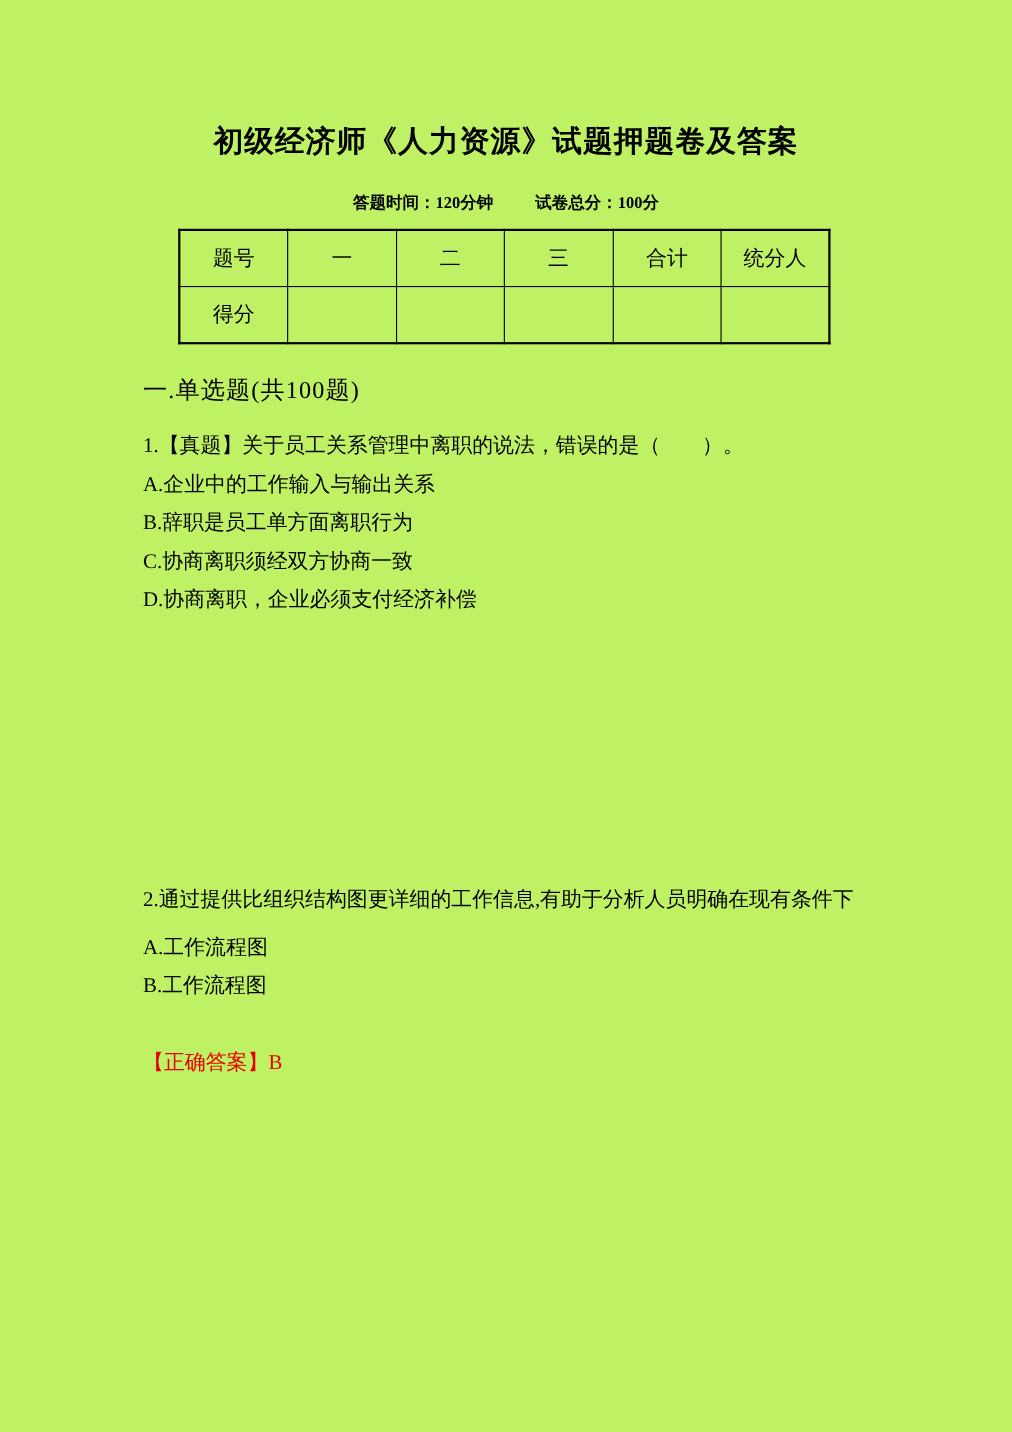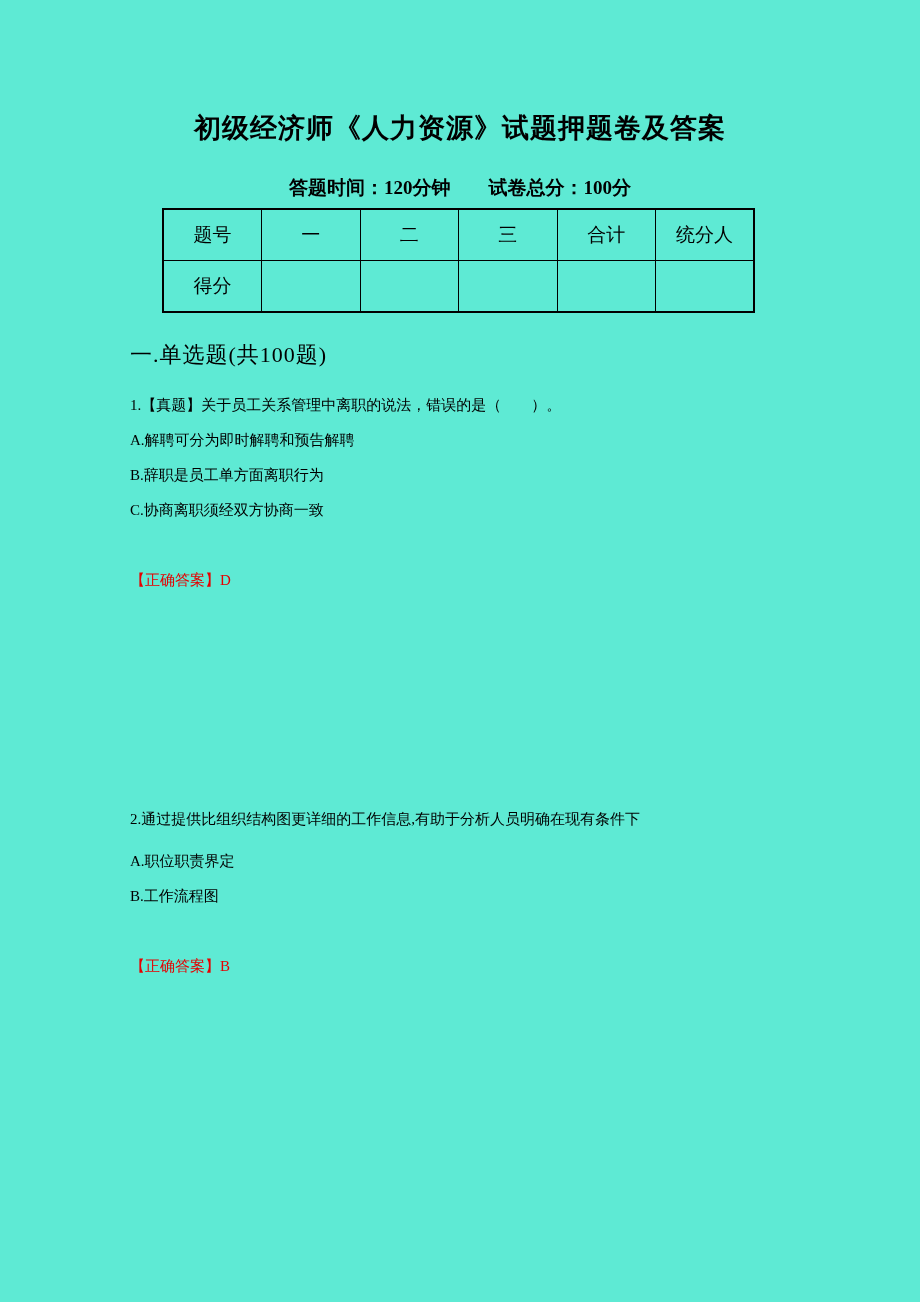--- a/index.html
+++ b/index.html
@@ -2,31 +2,31 @@
 <html><head>
 <meta charset="utf-8">
 <style>
   * { margin:0; padding:0; box-sizing:border-box; }
   html,body { background:#ffffff; }
   body {
     width:920px; height:1302px; position:relative; overflow:hidden;
     font-family:"Liberation Serif","DejaVu Serif",serif;
     color:#000000;
   }
-  .page { position:absolute; inset:0; background:#5eead4; }
+  .page { position:absolute; inset:0; background:#bef264; }
 
   .title {
     position:absolute; top:110px; left:0; width:920px;
     text-align:center; font-size:27px; font-weight:bold;
     letter-spacing:1px;
   }
 
   .meta {
     position:absolute; top:175px; left:0; width:920px;
-    text-align:center; font-size:19px; font-weight:bold;
+    text-align:center; font-size:15px; font-weight:bold;
   }
   .meta span { display:inline-block; }
   .meta .gap { width:38px; }
 
   .score-table {
     position:absolute; left:162px; top:208px; width:593px;
     border-collapse:collapse; table-layout:fixed;
     font-size:19px;
   }
   .score-table th, .score-table td {
@@ -35,21 +35,21 @@
   }
   .score-table { border:2px solid #000; }
   .score-table tr.head-row th { height:33px; }
   .score-table tr.data-row td { height:44px; }
 
   .section-heading {
     position:absolute; left:130px; top:340px;
     font-size:22px; font-weight:normal; letter-spacing:1px;
   }
 
-  .question { position:absolute; left:130px; width:690px; font-size:15px; }
+  .question { position:absolute; left:130px; width:690px; font-size:19px; }
   .question p { margin:0; line-height:35px; white-space:nowrap; }
   .question p.wrap-line { line-height:38px; }
   .answer-line { margin-top:35px !important; color:#e60000; }
   .q2 .answer-line { margin-top:35px !important; }
 
   .q1 { top:388px; }
   .q2 { top:800px; }
   .q2 .options { margin-top:6px; }
 </style>
 </head>
@@ -82,29 +82,29 @@
       <td></td>
     </tr>
   </tbody>
     </table>
 
   <h2 class="section-heading">一.单选题(共100题)</h2>
 
   <div class="question q1">
     <p class="qtext">1.【真题】关于员工关系管理中离职的说法，错误的是（　　）。</p>
     <div class="options">
-      <p class="option">A.解聘可分为即时解聘和预告解聘</p>
+      <p class="option">A.企业中的工作输入与输出关系</p>
       <p class="option">B.辞职是员工单方面离职行为</p>
       <p class="option">C.协商离职须经双方协商一致</p>
+      <p class="option">D.协商离职，企业必须支付经济补偿</p>
     </div>
-    <p class="answer-line"><span>【正确答案】</span><span>D</span></p>
   </div>
 
   <div class="question q2">
     <p class="qtext wrap-line">2.通过提供比组织结构图更详细的工作信息,有助于分析人员明确在现有条件下</p>
     <div class="options">
-      <p class="option">A.职位职责界定</p>
+      <p class="option">A.工作流程图</p>
       <p class="option">B.工作流程图</p>
     </div>
     <p class="answer-line"><span>【正确答案】</span><span>B</span></p>
   </div>
 
 </div>
 
 </body></html>

